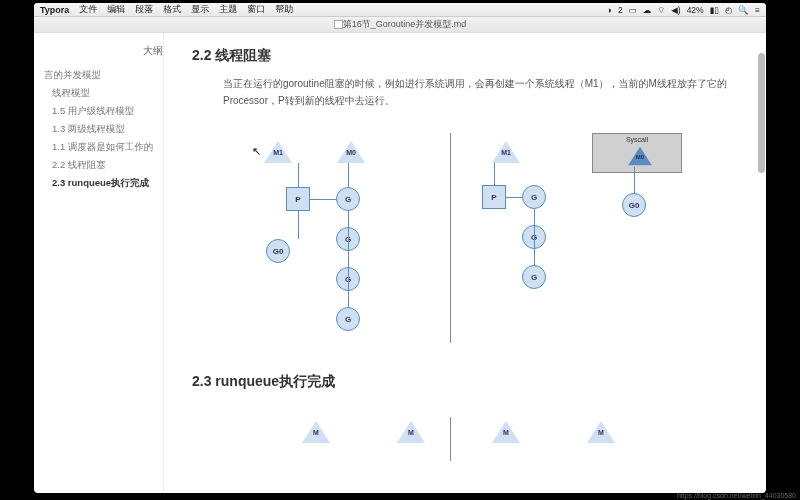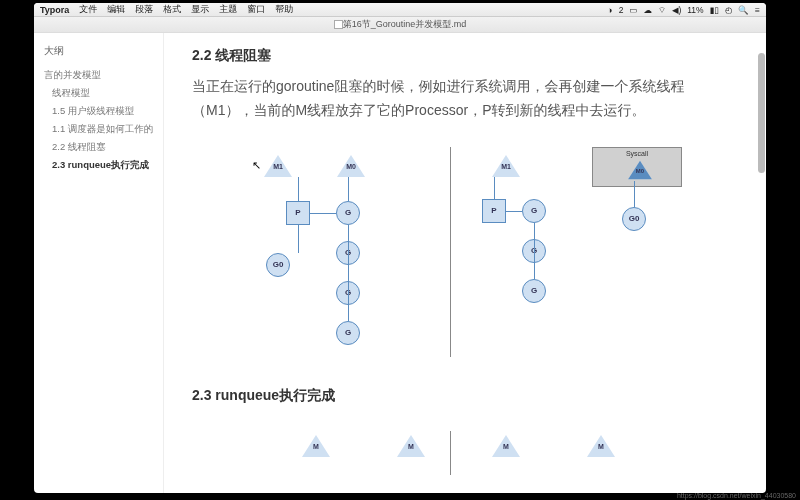--- a/index.html
+++ b/index.html
@@ -53,32 +53,32 @@
   .title-icon { width:9px; height:9px; background:#fff; border:1px solid #aaa; display:inline-block;}
   .body { flex:1; display:flex; overflow:hidden; }
   .sidebar {
     width: 130px;
     border-right:1px solid #eee;
     padding: 8px 0 0 10px;
     font-size:9.5px;
     color:#777;
     line-height:1.9;
   }
-  .sidebar .head { text-align:left; color:#666; font-size:10px; margin-bottom:6px; }
+  .sidebar .head { text-align:right; color:#666; font-size:10px; margin-bottom:6px; }
   .sidebar .lvl0 { color:#777; }
   .sidebar .lvl1 { padding-left: 8px; color:#777;}
   .sidebar .current { font-weight:700; color:#333; }
   .content {
     flex:1;
     padding: 10px 28px 0 28px;
     overflow-y:auto;
     position:relative;
   }
   .content h2 { font-size:14px; font-weight:700; margin: 4px 0 10px; }
-  .content p { font-size:14px; line-height:1.7; color:#555; margin-bottom:14px; }
+  .content p { font-size:10px; line-height:1.7; color:#555; margin-bottom:14px;margin-left:31px; }
 
   
   .diagram {
     position:relative;
     height: 230px;
     margin: 10px 0 20px;
   }
   .vline { position:absolute; top:10px; bottom:10px; background:#888; width:1px; }
   .tri {
     position:absolute; width:0; height:0;
@@ -143,39 +143,40 @@
     <span>窗口</span>
     <span>帮助</span>
     <span class="spacer"></span>
     <span class="status">
       <span>◑</span>
       <span>2</span>
       <span>▭</span>
       <span>☁</span>
       <span>⌔</span>
       <span>◀)</span>
-      <span>11%</span>
+      <span>42%</span>
       <span>▮▯</span>
       <span>◴</span>
       <span>🔍</span>
       <span>≡</span>
     </span>
   </div>
 
   <div class="titlebar">
     <span class="title-icon"></span>
     <span>第16节_Goroutine并发模型.md</span>
   </div>
 
   <div class="body">
     <div class="sidebar">
       <div class="head">大纲</div>
       <div class="lvl0">言的并发模型</div>
       <div class="lvl1">线程模型</div>
       <div class="lvl1">1.5 用户级线程模型</div>
+      <div class="lvl1">1.3 两级线程模型</div>
       <div class="lvl1">1.1 调度器是如何工作的</div>
       <div class="lvl1">2.2 线程阻塞</div>
       <div class="lvl1 current">2.3 runqueue执行完成</div>
     </div>
 
     <div class="content">
       <h2>2.2 线程阻塞</h2>
       <p>当正在运行的goroutine阻塞的时候，例如进行系统调用，会再创建一个系统线程（M1），当前的M线程放弃了它的Processor，P转到新的线程中去运行。</p>
 
       <div class="diagram">

